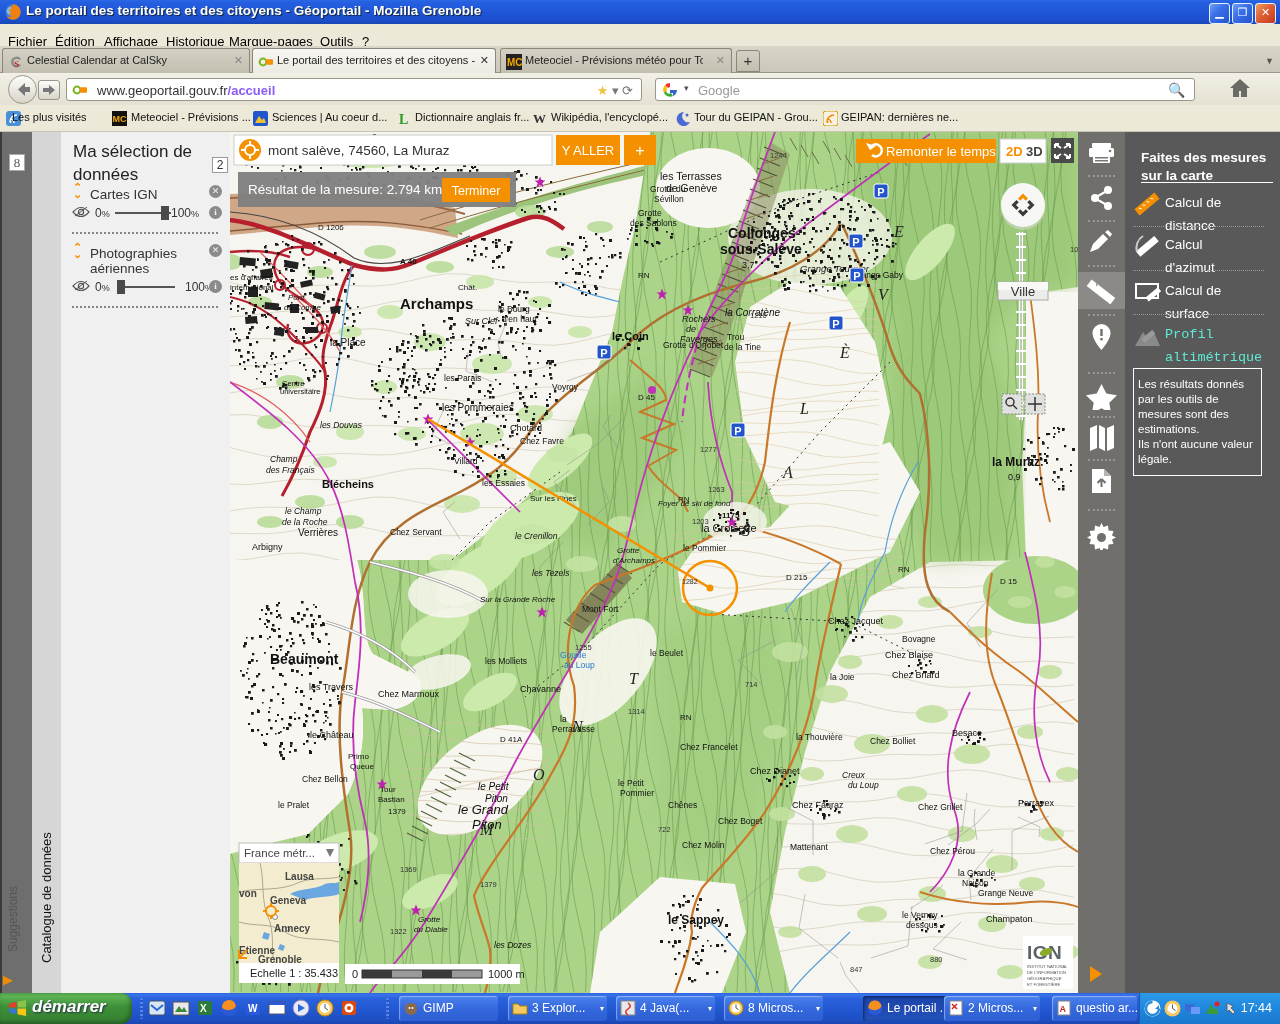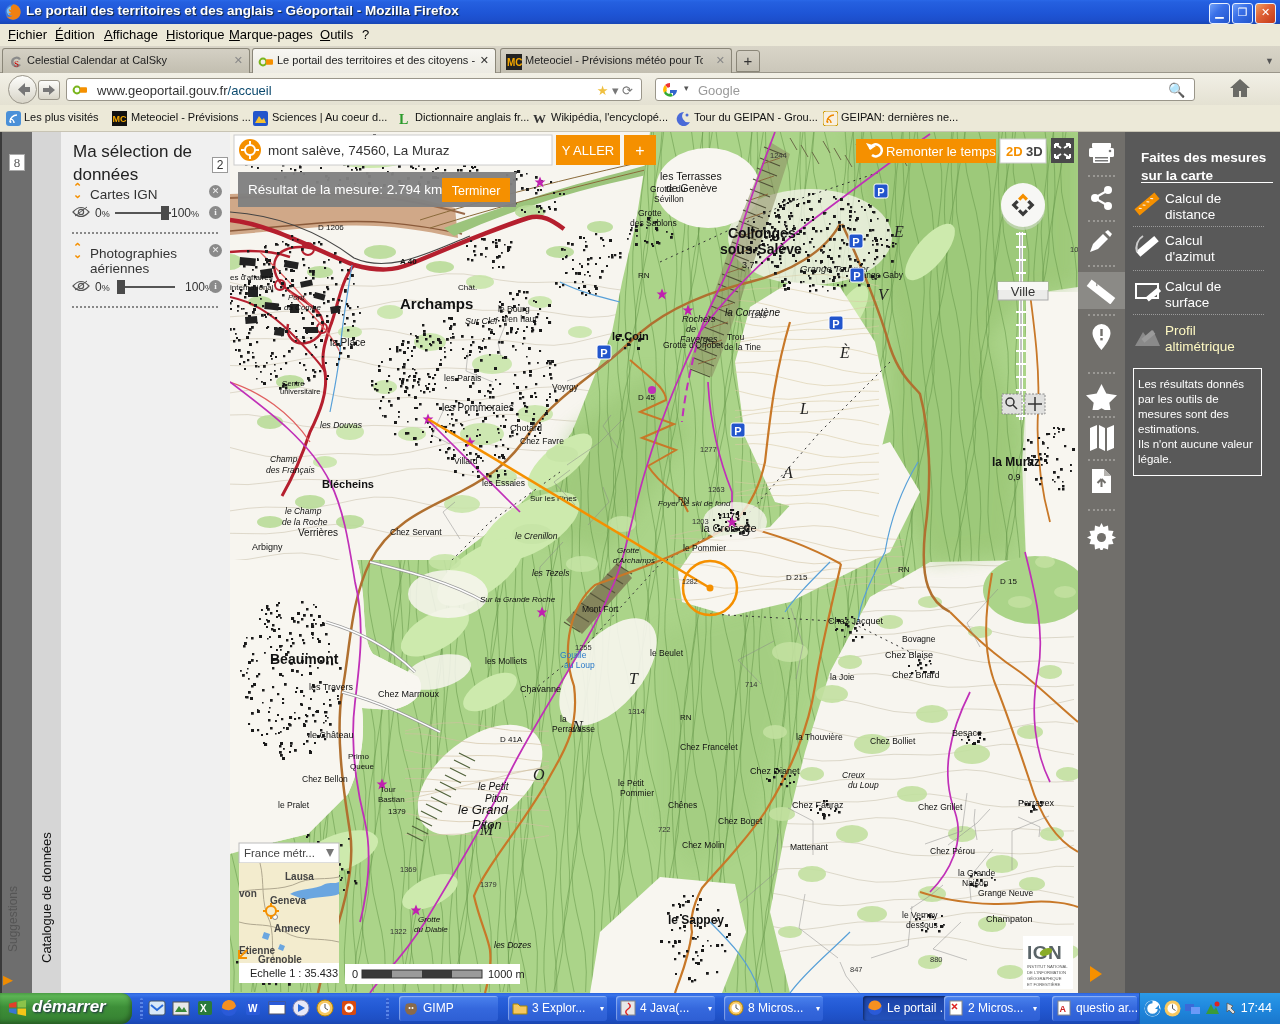--- a/index.html
+++ b/index.html
@@ -7,42 +7,42 @@
 #titlebar{position:absolute;left:0;top:0;width:1280px;height:24px;
  background:linear-gradient(#2a68e8 0%,#2560e0 8%,#1e55d6 55%,#1c4ecb 85%,#1746b4 100%);}
 #titlebar .ficon{position:absolute;left:4px;top:3px;width:18px;height:18px;}
 #titlebar .ttext{position:absolute;left:26px;top:3px;color:#fff;font-weight:bold;font-size:13.5px;text-shadow:1px 1px 1px #123;}
 .winbtns{position:absolute;right:4px;top:3px;display:flex;gap:2px;}
 .wbtn{width:21px;height:21px;border:1px solid #e8f0ff;border-radius:3px;color:#fff;font-size:11px;line-height:17px;text-align:center;
  background:linear-gradient(135deg,#70a0f8 0%,#3a70e8 40%,#2255cc 100%);}
 .wbtn.close{background:linear-gradient(135deg,#f0a060 0%,#e06438 40%,#c43818 100%);}
 
 #menubar{position:absolute;left:0;top:24px;width:1280px;height:22px;background:#ece9d8;font-size:13px;color:#000;}
-#menubar span{position:absolute;top:3px;text-align:right;}
+#menubar span{position:absolute;top:10px;text-align:right;}
 
 #tabbar{position:absolute;left:0;top:46px;width:1280px;height:27px;background:linear-gradient(#d9d5c8,#cbc7ba);border-bottom:1px solid #9a968a;}
 .tab{position:absolute;top:2px;height:25px;border:1px solid #8a8678;border-bottom:none;border-radius:3px 3px 0 0;font-size:11px;color:#222;
  background:linear-gradient(#d4d0c4,#c2beb0);}
 .tab.active{background:linear-gradient(#f7f6f2,#eceae2);}
 .tab .tx{position:absolute;right:6px;top:5px;color:#888;font-size:11px;}
 .tab .lbl{position:absolute;left:24px;top:5px;white-space:nowrap;overflow:hidden;}
 .tab .fav{position:absolute;left:5px;top:5px;width:16px;height:16px;}
 #newtab{position:absolute;left:736px;top:4px;width:24px;height:22px;border:1px solid #8a8678;border-radius:3px 3px 0 0;
  background:linear-gradient(#d4d0c4,#c2beb0);text-align:center;font-size:15px;color:#333;line-height:20px;}
 #tabdrop{position:absolute;right:6px;top:10px;color:#555;font-size:9px;}
 
 #navbar{position:absolute;left:0;top:73px;width:1280px;height:32px;background:linear-gradient(#f2f0e6,#e4e1d2);}
 #backbtn{position:absolute;left:8px;top:2px;width:29px;height:29px;border-radius:50%;border:1px solid #9a968a;
  background:linear-gradient(#fdfdfb,#d8d5c8);}
 #fwdbtn{position:absolute;left:38px;top:7px;width:22px;height:20px;border:1px solid #9a968a;border-radius:3px;
  background:linear-gradient(#fdfdfb,#d8d5c8);}
 #urlbox{position:absolute;left:66px;top:5px;width:576px;height:23px;background:#fff;border:1px solid #9a96 8a;border:1px solid #9a968a;border-radius:3px;}
 #urlbox .fav{position:absolute;left:5px;top:3px;}
 #urlbox .url{position:absolute;left:30px;top:4px;font-size:13px;color:#333;}
-#urlbox .url .gray{color:#0c4a6e;}
+#urlbox .url .gray{color:#8b5cf6;font-weight:bold;}
 #urlicons{position:absolute;right:8px;top:4px;font-size:13px;color:#777;}
 #searchbox{position:absolute;left:655px;top:5px;width:540px;height:23px;background:#fff;border:1px solid #9a968a;border-radius:3px;}
 #homebtn{position:absolute;left:1228px;top:4px;width:30px;height:25px;}
 
 #bookbar{position:absolute;left:0;top:105px;width:1280px;height:27px;background:#ece9d8;border-bottom:1px solid #c8c4b4;font-size:11px;color:#111;}
 .bk{position:absolute;top:6px;white-space:nowrap;}
 
 #content{position:absolute;left:0;top:132px;width:1280px;height:861px;background:#fff;}
 #railL1{position:absolute;left:0;top:0;width:2px;height:861px;background:#3a3a3a;}
 #railL2{position:absolute;left:2px;top:0;width:30px;height:861px;background:#6e6e6e;}
@@ -69,22 +69,22 @@
 #rrail{position:absolute;left:1078px;top:0;width:47px;height:861px;background:#716f6b;}
 #rrail .ico{position:absolute;left:0;width:47px;text-align:center;color:#fff;}
 #ractive{position:absolute;left:0;top:140px;width:47px;height:37px;background:#8b8a86;}
 .rsep{position:absolute;left:10px;width:27px;border-bottom:2px dotted #9a9894;}
 #rarrow{position:absolute;left:12px;top:834px;width:0;height:0;border-left:12px solid #f59000;border-top:8px solid transparent;border-bottom:8px solid transparent;}
 
 #rpanel{position:absolute;left:1125px;top:0;width:182px;height:861px;background:#595959;color:#fff;}
 #rpanel h1{font-size:13.5px;font-weight:bold;margin:10px 8px 8px 8px;line-height:18px;}
 #rpanel .hr{border-bottom:1px solid #fff;margin:0 8px;}
 .mitem{position:absolute;left:8px;width:139px;height:36px;}
-.mitem .mtxt{position:absolute;left:32px;top:1px;font-size:13.5px;line-height:16px;}
-.mitem.gray .mtxt{color:#fef9c3;}
+.mitem .mtxt{position:absolute;left:32px;top:1px;font-size:13.5px;line-height:23px;}
+.mitem.gray .mtxt{color:#5eead4;font-family:Liberation Mono, monospace;}
 .msep{position:absolute;left:8px;width:131px;border-bottom:1px dotted #9a9a9a;}
 #notebox{position:absolute;left:8px;top:236px;width:129px;border:1px solid #fff;padding:8px 4px;font-size:11.5px;line-height:15px;}
 #rpanel h1{position:absolute;left:8px;top:7px;width:140px;}
 #rpanel .hr{position:absolute;left:8px;top:50px;width:132px;}
 
 #taskbar{position:absolute;left:0;top:993px;width:1280px;height:31px;
  background:linear-gradient(#2a62dd 0%,#3a74ea 6%,#2a62dd 17%,#2258d2 52%,#1e4fc4 85%,#1a46b0 100%);}
 #startbtn{position:absolute;left:0;top:0;width:132px;height:31px;border-radius:0 11px 11px 0;
  background:linear-gradient(#4fa348 0%,#5cb454 10%,#3d8f38 45%,#357f31 100%);box-shadow:inset -2px -2px 4px rgba(0,0,0,.3);}
 #startbtn .wlogo{position:absolute;left:8px;top:6px;width:19px;height:19px;}
@@ -100,21 +100,21 @@
 .bki{position:absolute;top:6px;}
 </style></head>
 <body>
 <div id="screen">
  <div id="titlebar">
   <svg class="ficon" viewBox="0 0 20 20">
         <circle cx="10" cy="10" r="8.5" fill="#3a7ae0"></circle>
         <circle cx="8" cy="9" r="5" fill="#7ec0f0"></circle>
         <path d="M10,1.5 a8.5,8.5 0 0 1 8.5,8.5 c0,5 -4,8.5 -8.5,8.5 -3,0 -6,-1.5 -7.5,-4 2,1.5 5,1.5 7,-0.5 -2.5,0 -4,-1 -4.5,-3 1,0.5 2,0.5 3,0 -2,-1 -3,-2.5 -2.5,-4.5 0.5,1 1.5,1.5 2.5,1.5 -1,-2 -0.5,-4 1,-5.5 0.5,-0.5 0.5,-0.5 1,-0.5z" fill="#f08010"></path>
       </svg>
-  <span class="ttext">Le portail des territoires et des anglais - Géoportail - Mozilla Firefox</span>
+  <span class="ttext">Le portail des territoires et des citoyens - Géoportail - Mozilla Grenoble</span>
   <span class="winbtns">
         <span class="wbtn">▁</span>
         <span class="wbtn">❐</span>
         <span class="wbtn close">✕</span>
       </span>
  </div>
  <div id="menubar">
   <span style="left:8px"><u>F</u>ichier</span>
       <span style="left:55px"><u>É</u>dition</span>
       <span style="left:104px"><u>A</u>ffichage</span>
@@ -181,21 +181,21 @@
   <div id="homebtn"><svg width="24" height="22" viewBox="0 0 24 22">
           <path d="M12 2L2 11h3v9h6v-6h2v6h6v-9h3z" fill="#6b6b66"></path>
         </svg></div>
  </div>
  <div id="bookbar">
   <svg class="bki" style="left:6px" width="15" height="15" viewBox="0 0 15 15">
         <rect width="15" height="15" rx="3" fill="#4a90d8"></rect>
         <path d="M4,11 a7,7 0 0 1 7,-7 M4,8 a4,4 0 0 1 4,4" stroke="#fff" fill="none" stroke-width="1.5"></path>
         <circle cx="4.5" cy="11" r="1" fill="#fff"></circle>
       </svg>
-  <span class="bk" style="left:24px">Les plus visités</span>
+  <span class="bk" style="left:12px">Les plus visités</span>
   <svg class="bki" style="left:112px" width="15" height="15" viewBox="0 0 15 15">
         <rect width="15" height="15" fill="#111"></rect>
         <text x="0.5" y="11" font-size="9" font-weight="bold" fill="#f5a800">MC</text>
       </svg>
   <span class="bk" style="left:131px">Meteociel - Prévisions ...</span>
   <svg class="bki" style="left:253px" width="15" height="15" viewBox="0 0 15 15">
         <rect width="15" height="15" rx="2" fill="#2255cc"></rect>
         <path d="M2,12 l4,-7 3,4 2,-2 2,5z" fill="#f5c030"></path>
       </svg>
   <span class="bk" style="left:272px">Sciences | Au coeur d...</span>

